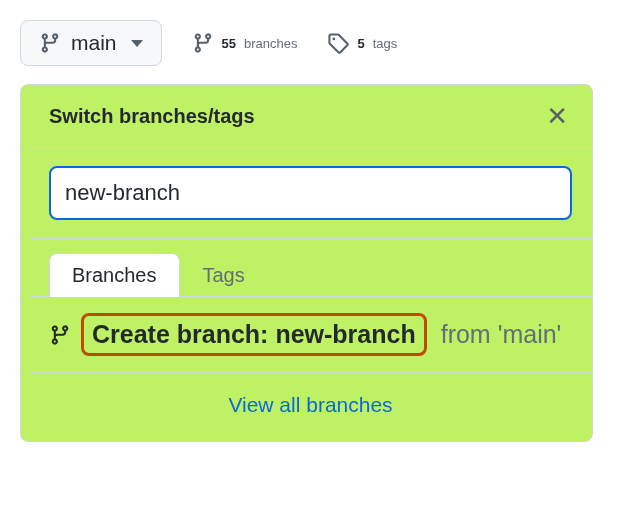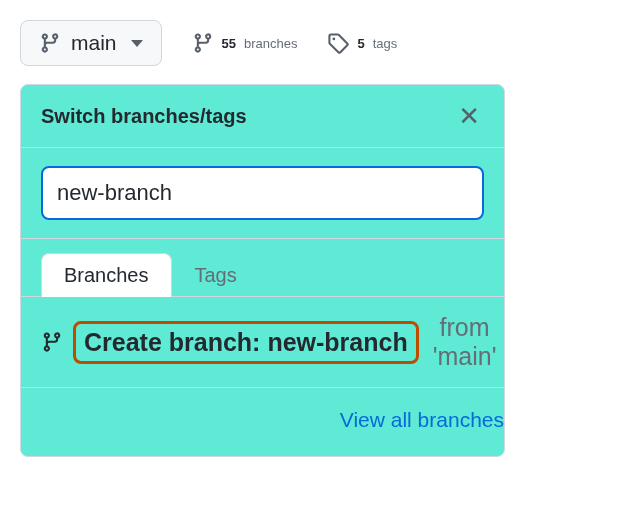--- a/index.html
+++ b/index.html
@@ -46,23 +46,24 @@
       gap: 8px;
       font-size: 13px;
       color: #656d76;
     }
     .info b { color: #24292f; font-weight: 600; }
     .icon-tag { display: inline-flex; }
     .icon-tag svg { fill: #57606a; }
     .popover {
       border: 1px solid #d0d7de;
       border-radius: 8px;
-      width: 485px;
-      background: #5eead4;
+      width: 573px;
+      background: #bef264;
       overflow: hidden;
+      padding-left: 8px;
     }
     .popover-header {
       display: flex;
       align-items: center;
       justify-content: space-between;
       padding: 14px 20px;
       border-bottom: 1px solid #d0d7de;
       font-size: 20px;
       font-weight: 600;
       color: #24292f;
@@ -129,21 +130,21 @@
     .create-highlight {
       border: 3px solid #bc4c00;
       border-radius: 8px;
       padding: 4px 8px;
       color: #24292f;
       font-weight: 600;
       white-space: nowrap;
     }
     .from-text { margin-left: 4px; text-align: center; }
     .view-all {
-      text-align: right;
+      text-align: center;
       padding: 20px 0 24px 0;
     }
     .view-all a {
       color: #0969da;
       font-size: 21px;
       text-decoration: none;
       cursor: pointer;
     }
   </style>
 </head>

